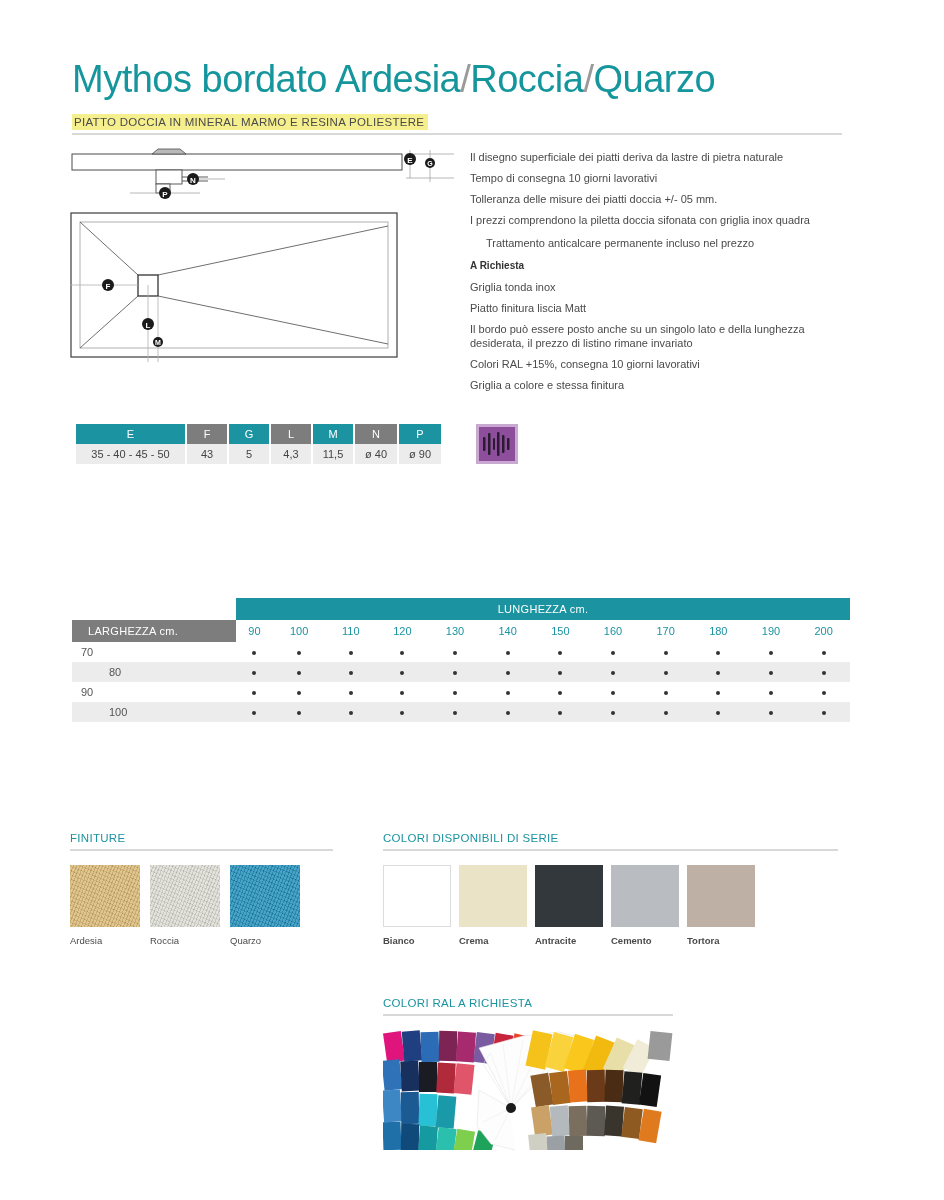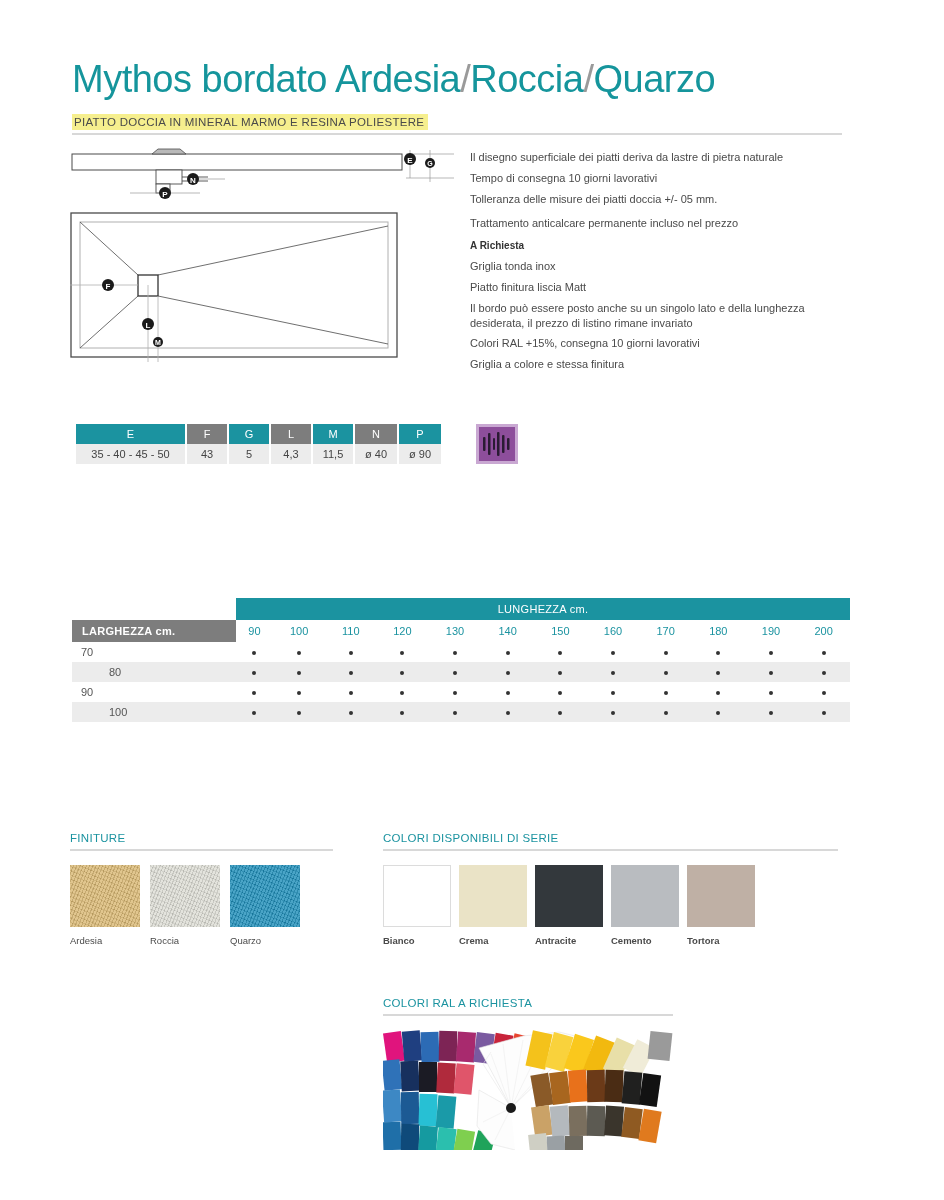--- a/index.html
+++ b/index.html
@@ -39,21 +39,21 @@
   }
 
   
   .drawing-side { position: absolute; left: 70px; top: 148px; width: 390px; height: 52px; }
   .drawing-plan { position: absolute; left: 70px; top: 212px; width: 340px; height: 150px; }
 
   
   .desc { position: absolute; left: 470px; top: 150px; width: 390px; }
   .desc p { margin: 0 0 6px 0; font-size: 11px; line-height: 1.35; color: #4a4a4a; }
   .desc .rich { font-weight: bold; font-size: 10px; color: #333; margin-top: 8px; margin-bottom: 7px; }
-  .desc .hl-wrap { margin: 0 0 6px 0; }
+  .desc .hl-wrap { margin: 0 0 6px 16px; }
 
   
   .dims { position: absolute; left: 76px; top: 424px; border-collapse: collapse; }
   .dims th, .dims td {
     font-size: 11px; font-weight: normal; text-align: center;
     padding: 4px 0; border-right: 2px solid #ffffff;
   }
   .dims th { color: #ffffff; height: 17px; }
   .dims th.teal { background: #1b93a0; }
   .dims th.gray { background: #7d7d7d; }
@@ -70,23 +70,22 @@
   .matrix { position: absolute; left: 72px; top: 598px; width: 778px; }
   .mx-lunghezza {
     position: absolute; left: 164px; top: 0; width: 614px; height: 22px;
     background: #1b93a0; color: #fff; font-size: 11px;
     display: flex; align-items: center; justify-content: center;
     letter-spacing: 0.3px;
   }
   .mx-larghezza {
     position: absolute; left: 0; top: 22px; width: 164px; height: 22px;
     background: #7d7d7d; color: #fff; font-size: 11px;
-    display: flex; align-items: center; padding-left: 10px;
+    display: flex; align-items: center; padding-left: 16px;
     letter-spacing: 0.3px;
-    font-weight: bold;
   }
   table.mx { position: absolute; left: 164px; top: 22px; width: 614px; border-collapse: collapse; }
   table.mx th {
     font-size: 11px; font-weight: normal; color: #1b93a0;
     height: 22px; text-align: center; background: #fff;
   }
   table.mx td { height: 20px; text-align: center; }
   table.mx tr.alt td { background: #ececec; }
   .dot { display: inline-block; width: 4px; height: 4px; border-radius: 50%; background: #333; vertical-align: middle; }
   .mx-rowlabels { position: absolute; left: 0; top: 44px; width: 164px; }
@@ -187,20 +186,21 @@
 
       <circle cx="88" cy="130" r="5" fill="#1b1b1b"></circle>
       <text x="88" y="133.2" font-size="7" fill="#ffffff" text-anchor="middle" font-family="Liberation Sans, sans-serif" font-weight="bold">M</text>
     </svg>
   </div>
 
   <div class="desc">
     <p>Il disegno superficiale dei piatti deriva da lastre di pietra naturale</p>
     <p>Tempo di consegna 10 giorni lavorativi</p>
     <p>Tolleranza delle misure dei piatti doccia +/- 05 mm.</p>
+    <p>I prezzi comprendono la piletta doccia sifonata con griglia inox quadra</p>
     <div class="hl-wrap">
       <span class="hl" style="font-size:11px;line-height:1.35;color:#4a4a4a;">Trattamento anticalcare permanente incluso nel prezzo</span>
     </div>
     <p class="rich">A Richiesta</p>
     <p>Griglia tonda inox</p>
     <p>Piatto finitura liscia Matt</p>
     <p>Il bordo può essere posto anche su un singolo lato e della lunghezza desiderata, il prezzo di listino rimane invariato</p>
     <p>Colori RAL +15%, consegna 10 giorni lavorativi</p>
     <p>Griglia a colore e stessa finitura</p>
   </div>

